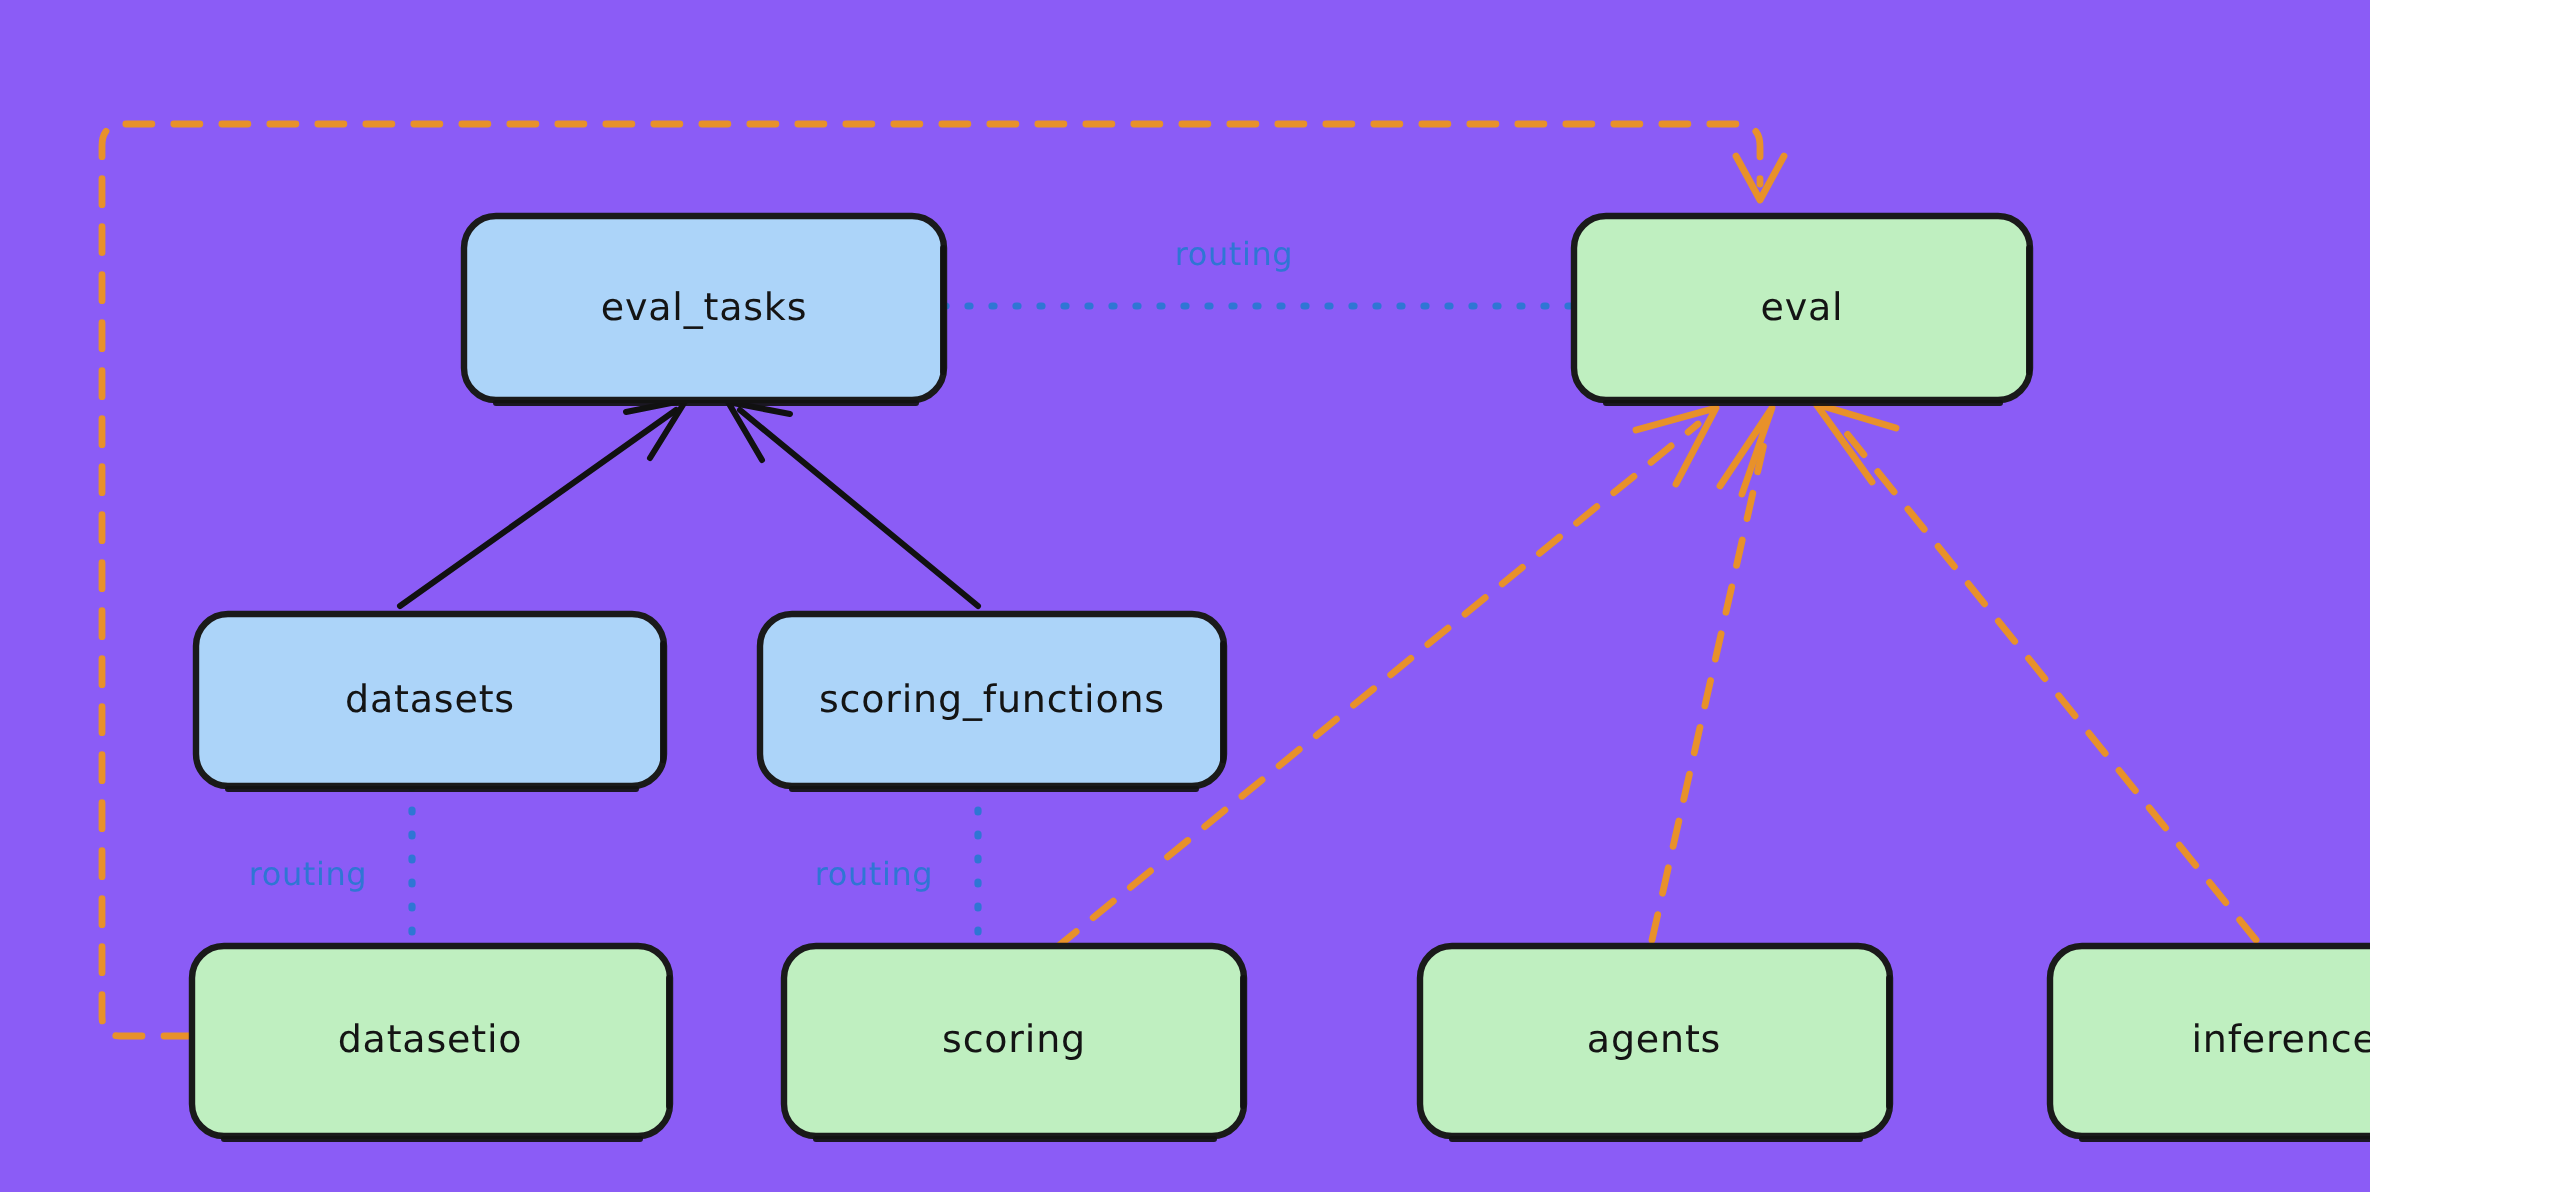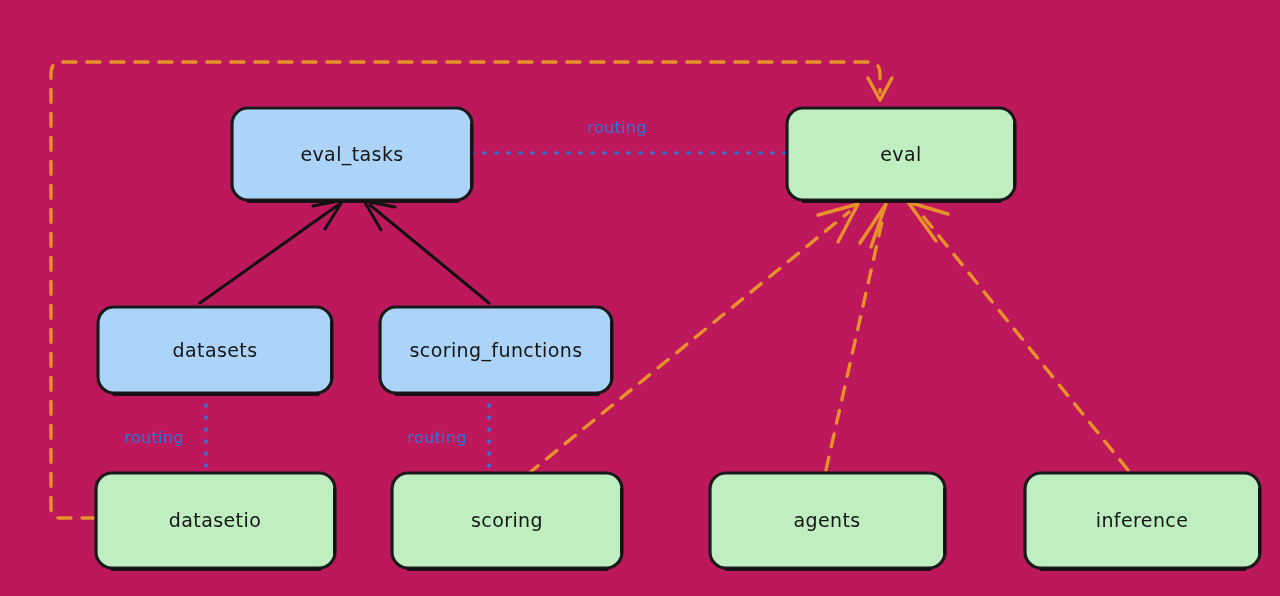--- a/index.html
+++ b/index.html
@@ -2,23 +2,23 @@
 <html><head>
 <meta charset="utf-8">
 <style>
   html, body {
     margin: 0;
     padding: 0;
     background: #ffffff;
   }
   #canvas-wrap {
     position: relative;
-    width: 1280px;
+    width: 1185px;
     height: 596px;
-    background: #be185d;
+    background: #8b5cf6;
     overflow: hidden;
     font-family: "DejaVu Sans", sans-serif;
   }
   svg#diagram {
     position: absolute;
     inset: 0;
     width: 1280px;
     height: 596px;
     display: block;
   }

